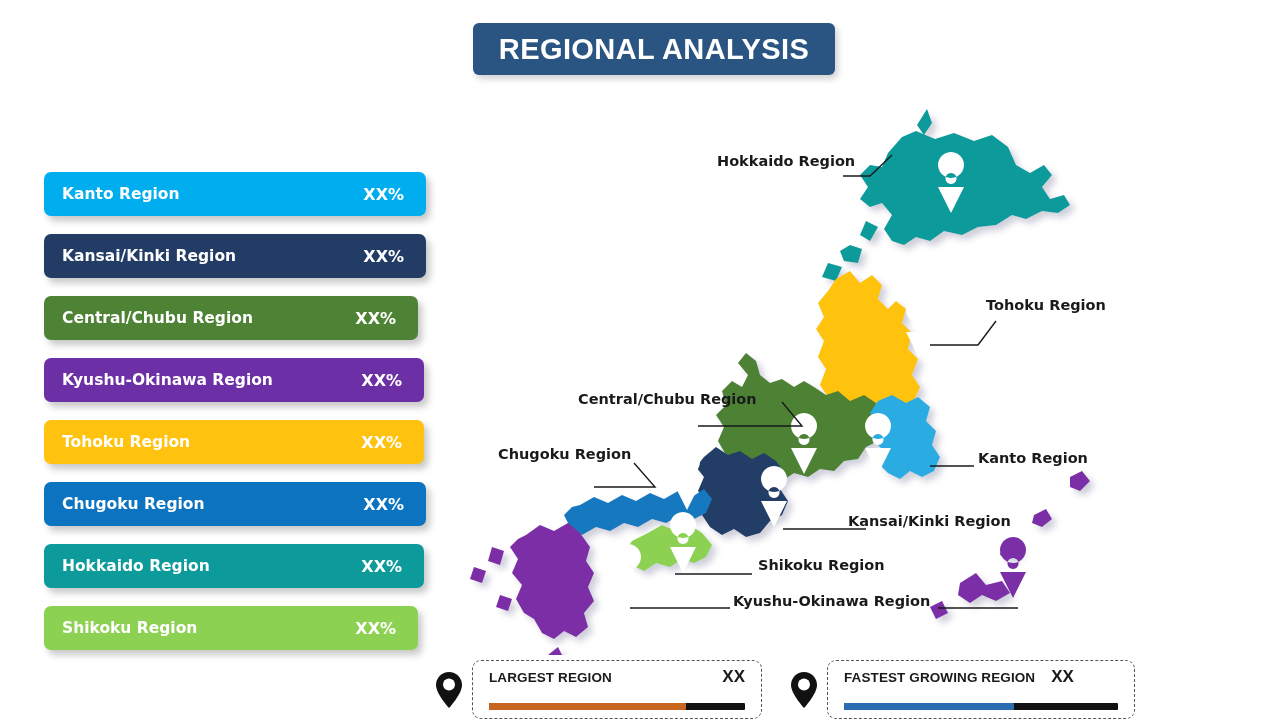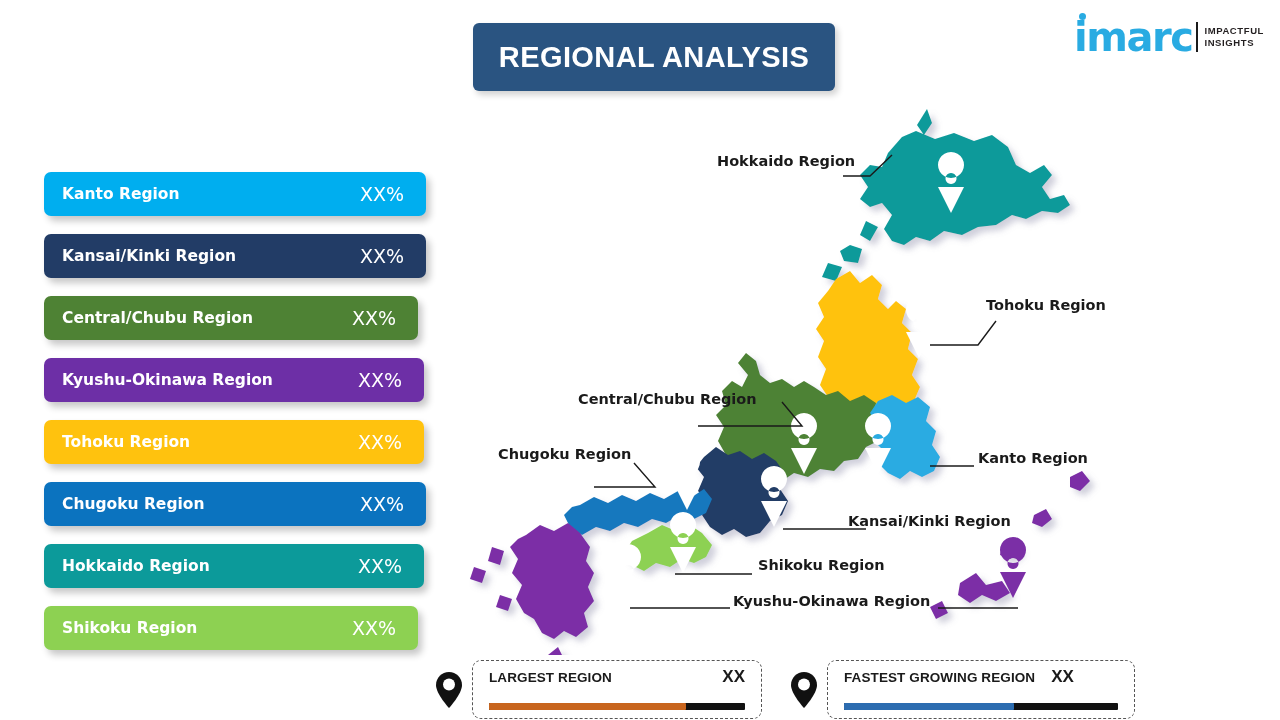--- a/index.html
+++ b/index.html
@@ -15,21 +15,21 @@
     inset: 0;
     width: 1280px;
     height: 720px;
     background: #ffffff;
   }
 
   
   .header-banner {
     position: absolute;
     left: 473px; top: 23px;
-    width: 362px; height: 68px;
+    width: 362px; height: 52px;
     background: #2A5481;
     border-radius: 6px;
     display: flex; align-items: center; justify-content: center;
     box-shadow: 3px 4px 6px rgba(0,0,0,0.18);
   }
   .header-banner .title {
     color: #ffffff;
     font-size: 29px;
     font-weight: bold;
     letter-spacing: 0.4px;
@@ -102,22 +102,22 @@
     box-shadow: 4px 5px 7px rgba(0,0,0,0.22);
     color: #ffffff;
   }
   .legend-bar .lb-name {
     font-size: 15.5px;
     font-weight: bold;
     font-family: "DejaVu Sans", sans-serif;
     white-space: nowrap;
   }
   .legend-bar .lb-val {
-    font-size: 19px;
-    font-weight: normal;
+    font-size: 16px;
+    font-weight: bold;
     font-family: "DejaVu Sans", sans-serif;
   }
   
   .legend-bar.w0 { width: 382px; }
   .legend-bar.w1 { width: 382px; }
   .legend-bar.w2 { width: 374px; }
   .legend-bar.w3 { width: 380px; }
   .legend-bar.w4 { width: 380px; }
   .legend-bar.w5 { width: 382px; }
   .legend-bar.w6 { width: 380px; }
@@ -200,31 +200,20 @@
 </style>
 </head>
 <body>
 
 <div class="slide">
 
   <div class="header-banner">
     <div class="title">REGIONAL ANALYSIS</div>
   </div>
 
-  <div class="logo">
-    <div class="logo-mark">
-      <span class="logo-dot"></span>
-      <span>imarc</span>
-    </div>
-    <div class="logo-divider"></div>
-    <div class="logo-tag">
-      <span>IMPACTFUL</span>
-      <span>INSIGHTS</span>
-    </div>
-  </div>
 
 
   <div class="legend-list">
 
     <div class="legend-bar w0" style="background:#00AEEF">
       <span class="lb-name">Kanto  Region</span>
       <span class="lb-val">XX%</span>
     </div>
 
     <div class="legend-bar w1" style="background:#223C66">

